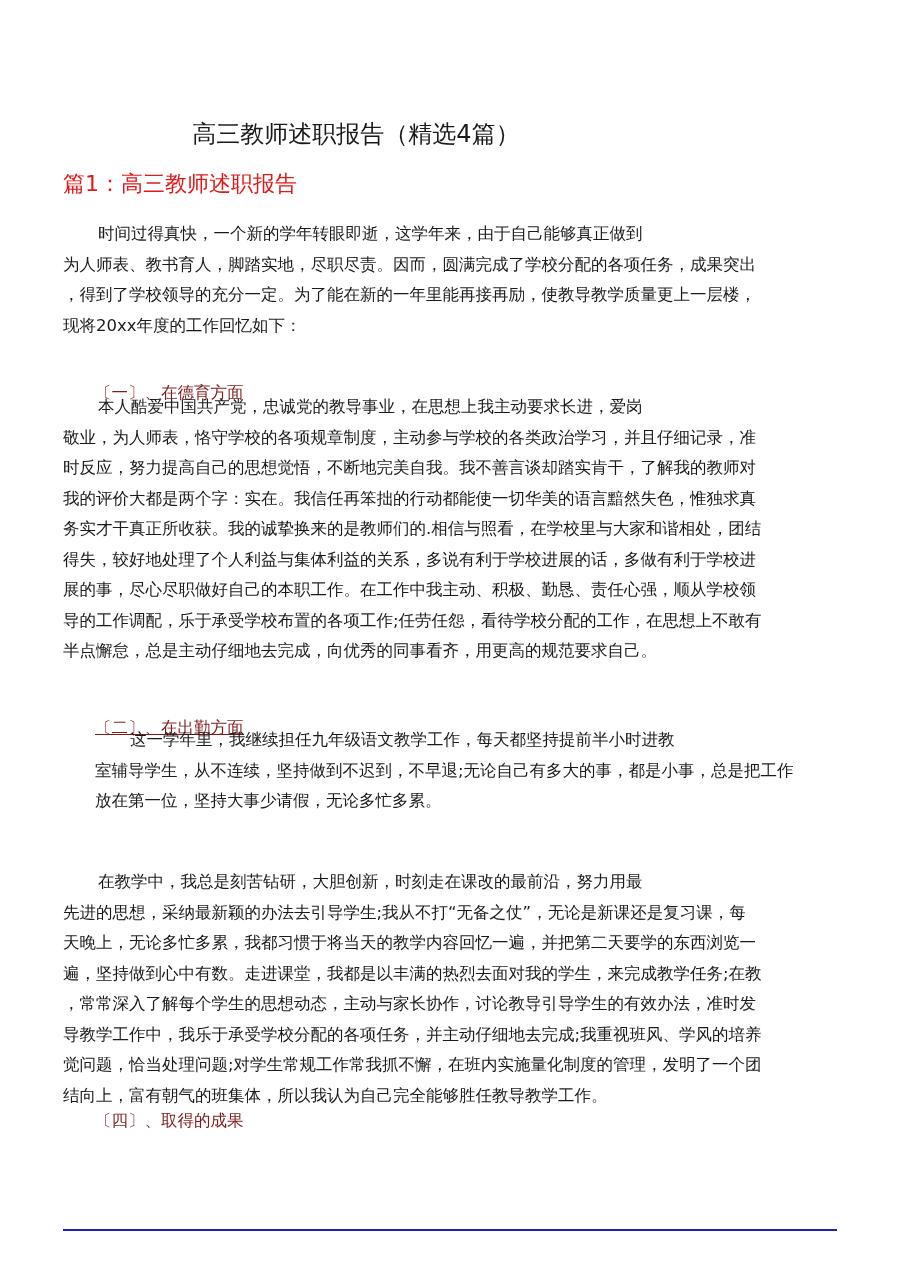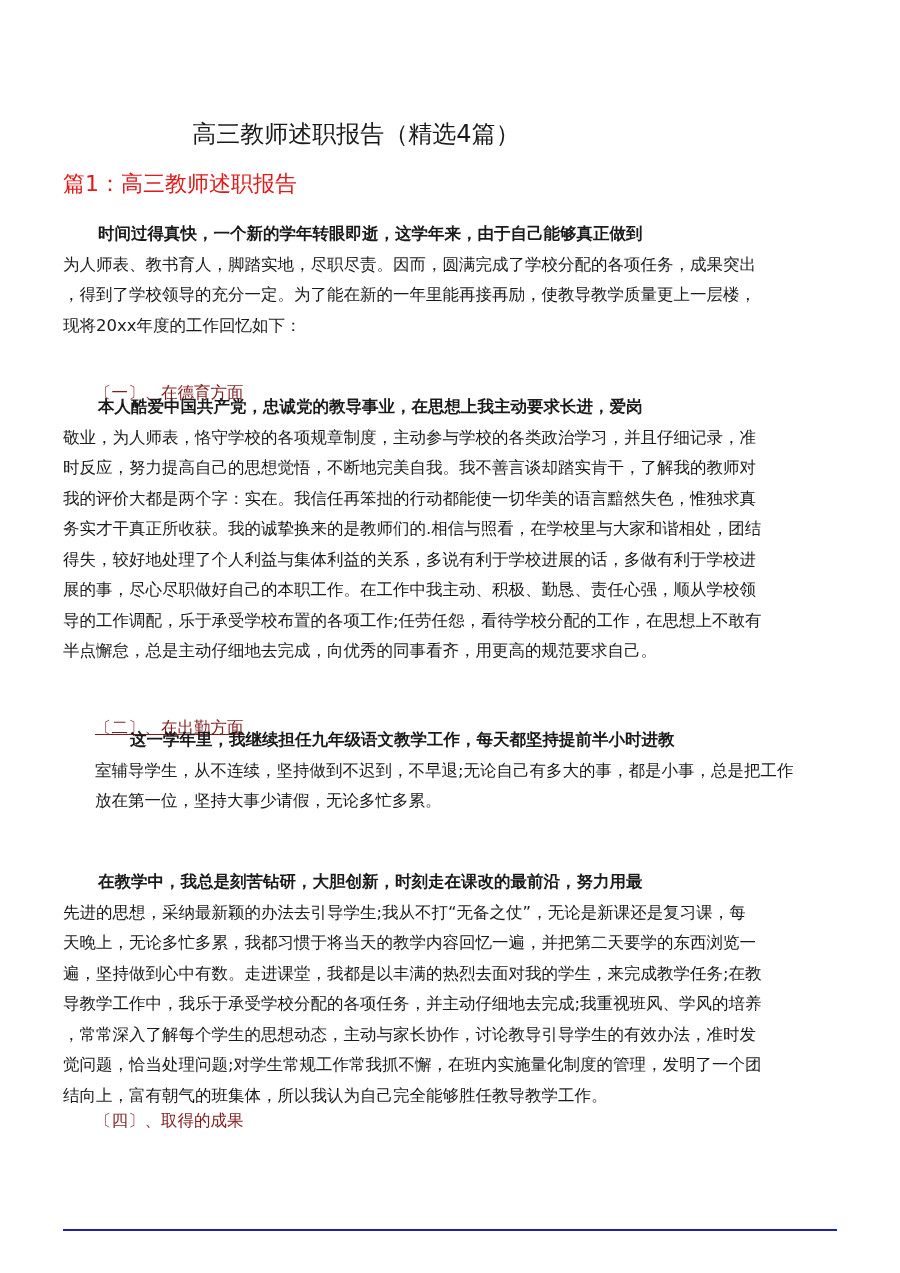--- a/index.html
+++ b/index.html
@@ -51,21 +51,20 @@
       text-align: justify;
       margin: 0;
     }
     .para .line {
       display: block;
       white-space: nowrap;
       overflow: hidden;
     }
     .para .line.first {
       padding-left: 35px;
-      font-weight: bold;
     }
     .subhead {
       position: absolute;
       left: 95px;
       font-size: 16.5px;
       line-height: 28px;
       color: #7f1d1d;
       margin-top: 36px;
     }
     .footer-rule {
@@ -111,22 +110,22 @@
     <span class="line first">这一学年里，我继续担任九年级语文教学工作，每天都坚持提前半小时进教</span>
     <span class="line">室辅导学生，从不连续，坚持做到不迟到，不早退;无论自己有多大的事，都是小事，总是把工作</span>
     <span class="line">放在第一位，坚持大事少请假，无论多忙多累。</span>
   </p>
 
   <p class="para" style="top:867px;">
     <span class="line first">在教学中，我总是刻苦钻研，大胆创新，时刻走在课改的最前沿，努力用最</span>
     <span class="line">先进的思想，采纳最新颖的办法去引导学生;我从不打“无备之仗”，无论是新课还是复习课，每</span>
     <span class="line">天晚上，无论多忙多累，我都习惯于将当天的教学内容回忆一遍，并把第二天要学的东西浏览一</span>
     <span class="line">遍，坚持做到心中有数。走进课堂，我都是以丰满的热烈去面对我的学生，来完成教学任务;在教</span>
+    <span class="line">，常常深入了解每个学生的思想动态，主动与家长协作，讨论教导引导学生的有效办法，准时发</span>
     <span class="line">导教学工作中，我乐于承受学校分配的各项任务，并主动仔细地去完成;我重视班风、学风的培养</span>
-    <span class="line">，常常深入了解每个学生的思想动态，主动与家长协作，讨论教导引导学生的有效办法，准时发</span>
     <span class="line">觉问题，恰当处理问题;对学生常规工作常我抓不懈，在班内实施量化制度的管理，发明了一个团</span>
     <span class="line">结向上，富有朝气的班集体，所以我认为自己完全能够胜任教导教学工作。</span>
   </p>
 
   <div class="subhead" style="top:1071px;">〔四〕、取得的成果</div>
 
   <div class="footer-rule"></div>
 </div>
 
 </body></html>

